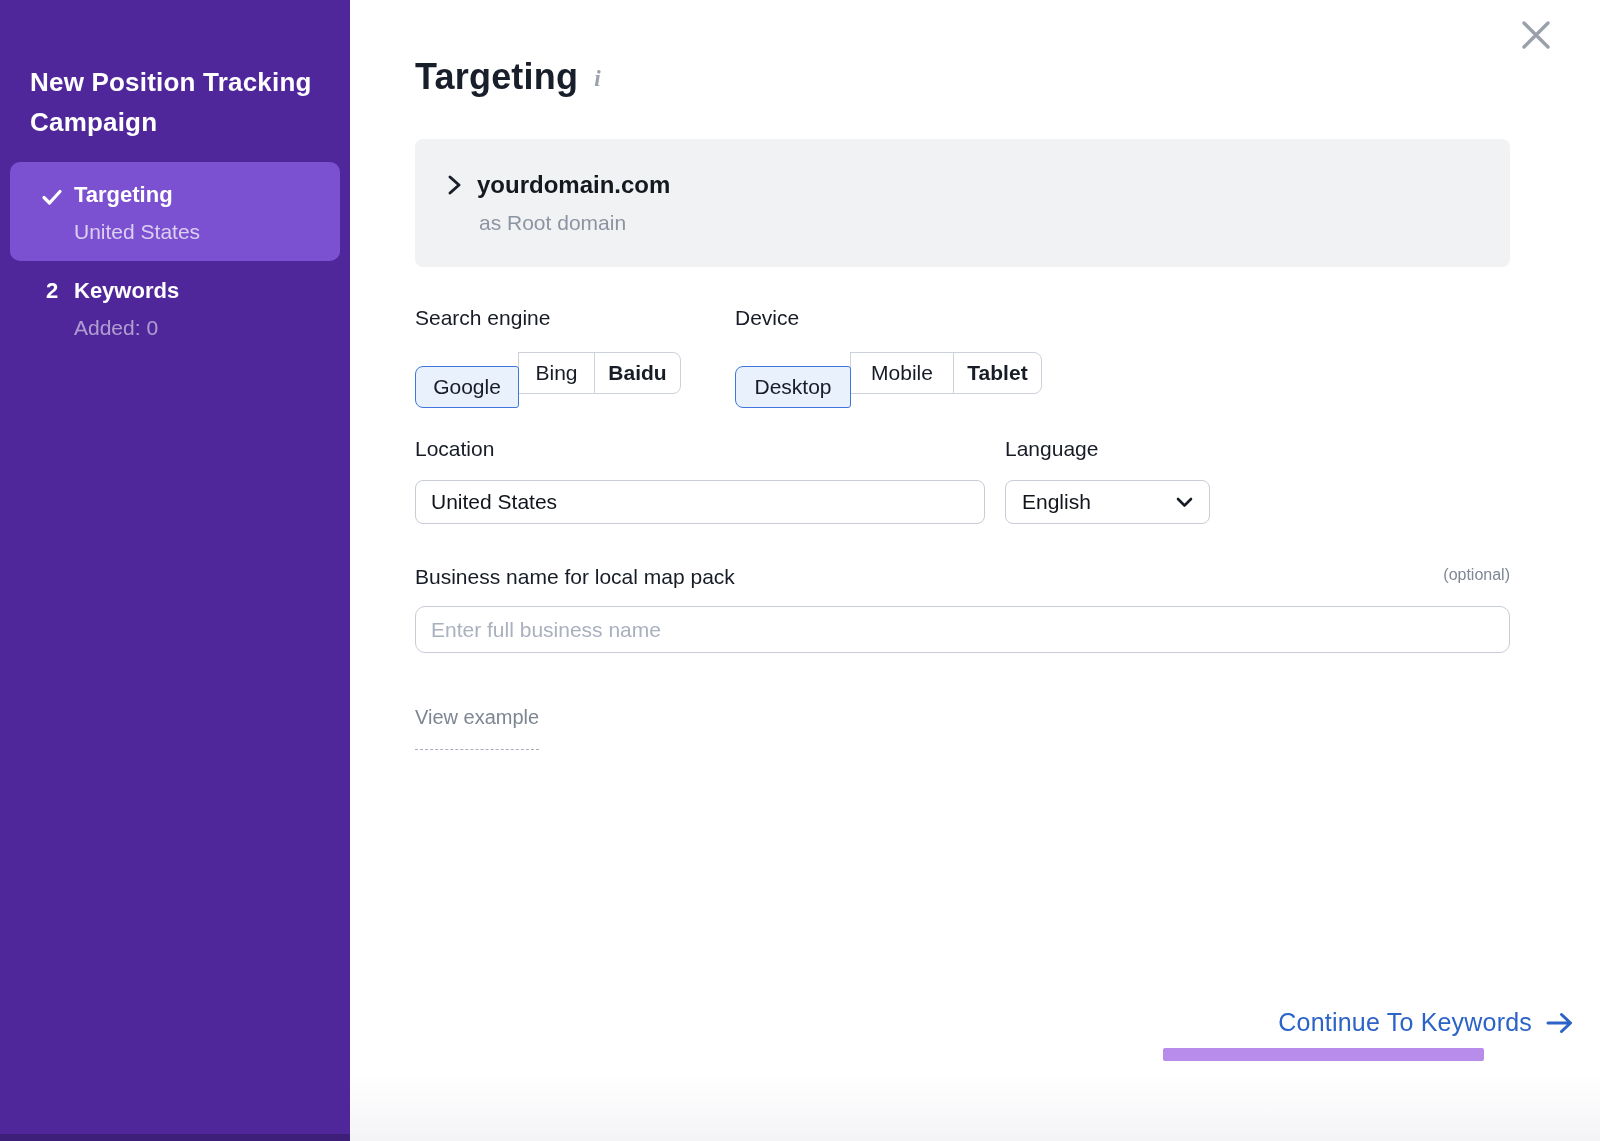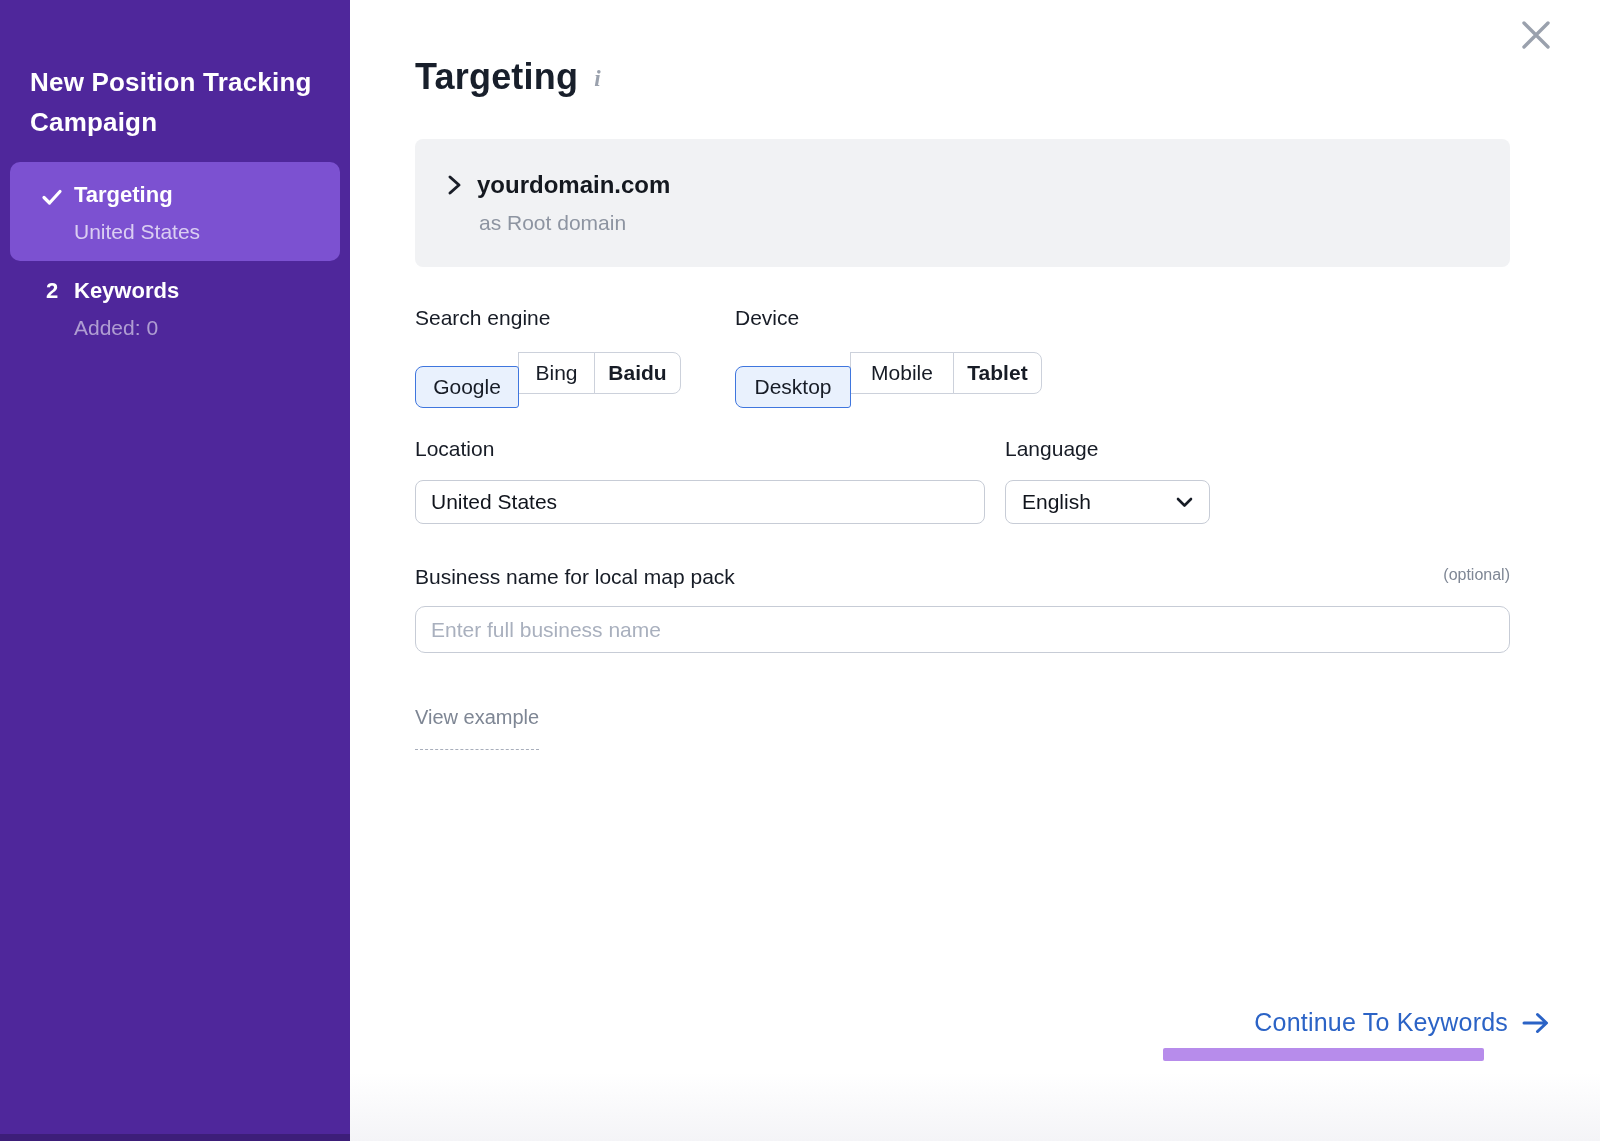--- a/index.html
+++ b/index.html
@@ -49,21 +49,21 @@
   .seg-btn:last-child{border-radius:0 8px 8px 0;font-weight:bold;}
   .seg-btn.selected{background:var(--seg_sel_bg);border:1px solid var(--seg_sel_border);border-radius:8px 3px 3px 8px;position:relative;z-index:2;margin-top:14px;}
 
   .text-input{position:absolute;height:44px;border:1px solid var(--border_gray);border-radius:8px;font-size:21px;color:#10141c;padding:0 15px;font-family:inherit;background:#fff;outline:none;}
   .text-input::placeholder{color:#a9b0be;}
   .select-box{position:absolute;height:44px;border:1px solid var(--border_gray);border-radius:8px;background:#fff;display:flex;align-items:center;justify-content:space-between;padding:0 16px;font-size:21px;color:#10141c;cursor:pointer;}
 
   .optional{position:absolute;font-size:16px;color:#7f8795;}
   .view-example{position:absolute;left:65px;top:674px;font-size:20px;color:#7e8694;border-bottom:1.5px dashed #a8aebb;padding-bottom:20px;cursor:pointer;margin-top:32px;}
 
-  .continue-wrap{position:absolute;left:780px;top:1008px;width:420px;display:flex;justify-content:flex-end;align-items:center;cursor:pointer;}
+  .continue-wrap{position:absolute;left:804px;top:1008px;width:420px;display:flex;justify-content:flex-end;align-items:center;cursor:pointer;}
   .continue-label{font-size:25px;font-weight:500;color:var(--link_blue);letter-spacing:.2px;}
   .continue-arrow{margin-left:14px;display:flex;}
   .continue-underline{position:absolute;left:813px;top:1048px;width:321px;height:13px;background:var(--underline_purple);border-radius:2px;}
 </style>
 </head>
 <body>
 
 <div class="modal">
 
   <div class="sidebar">

